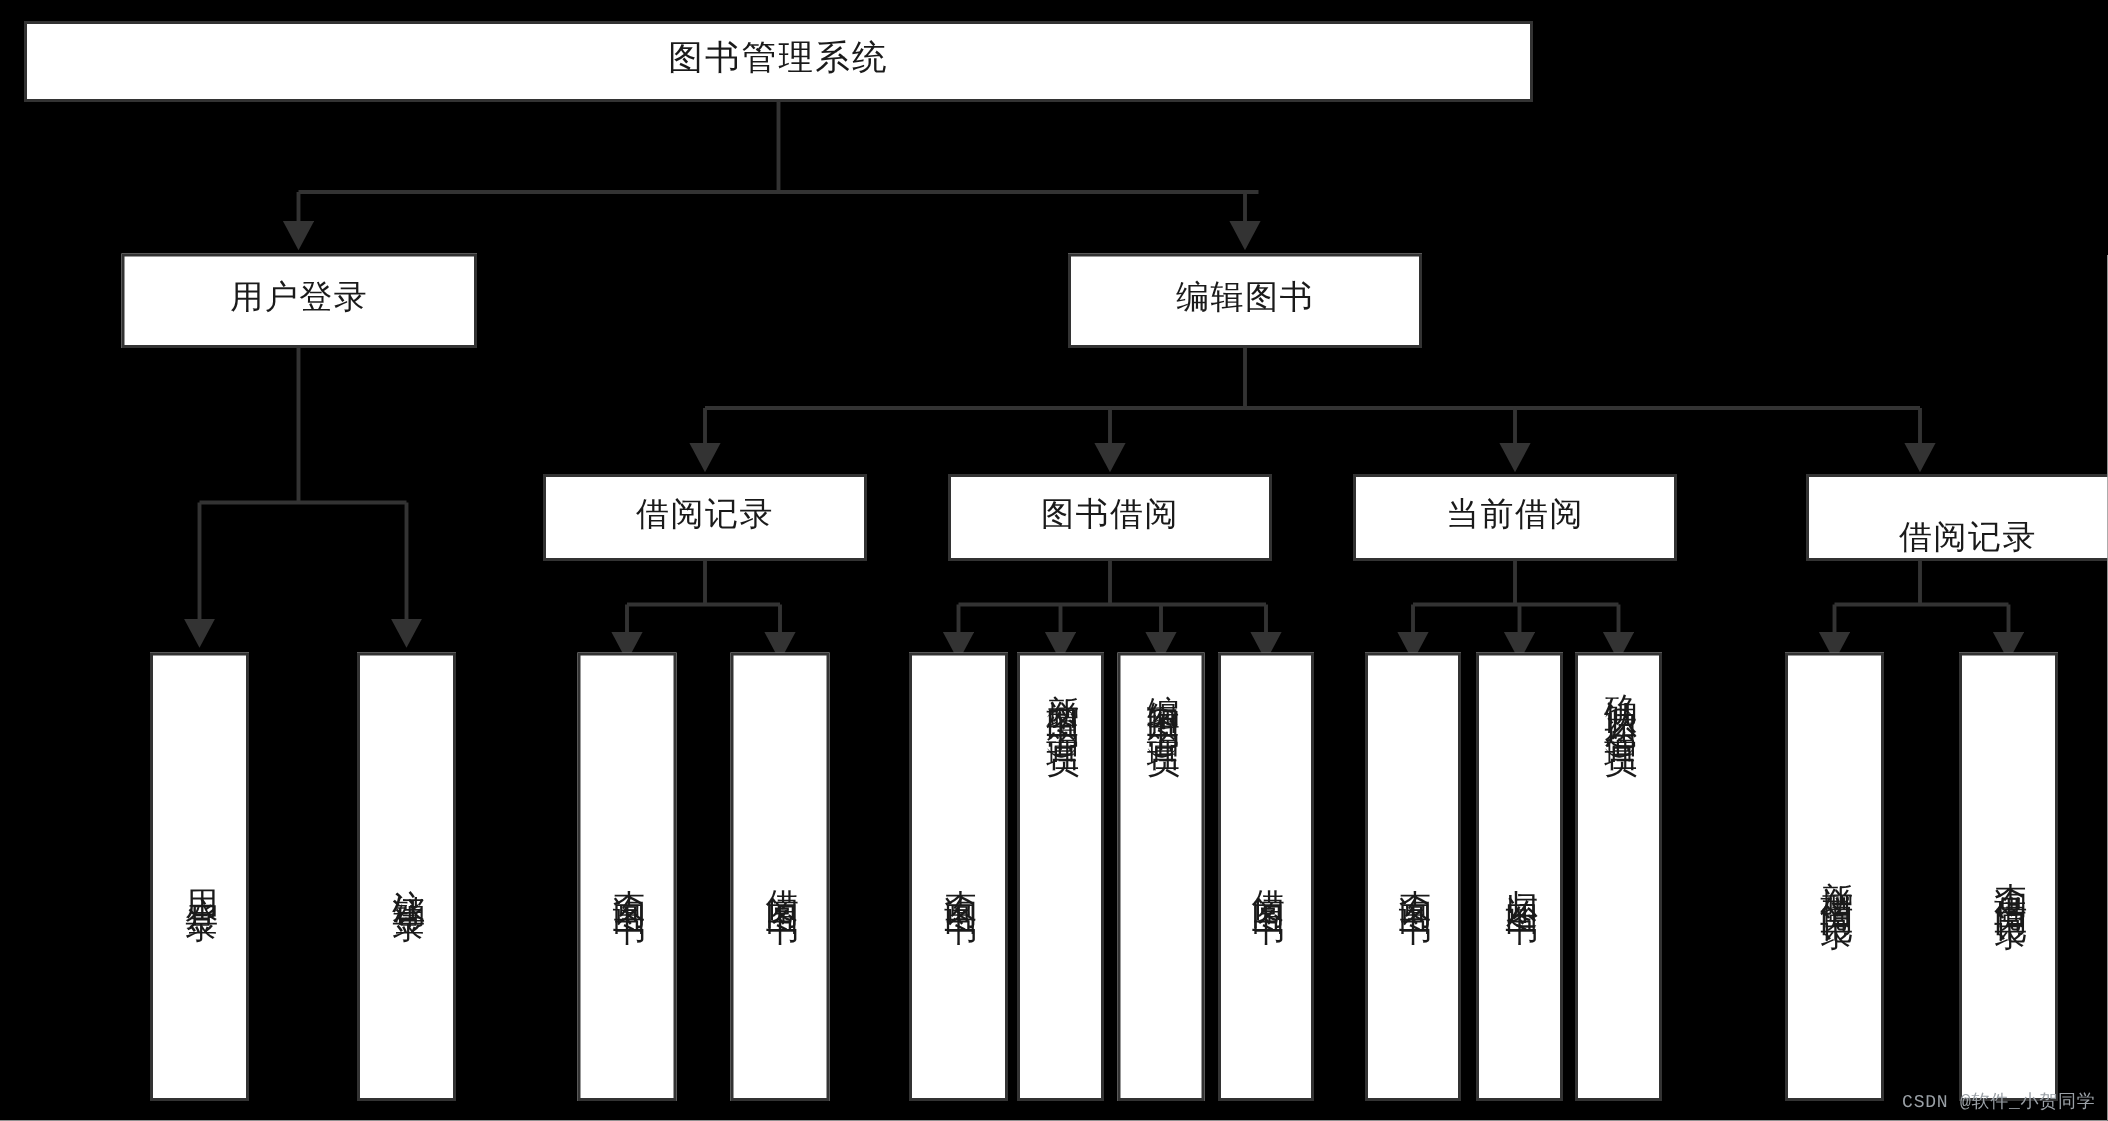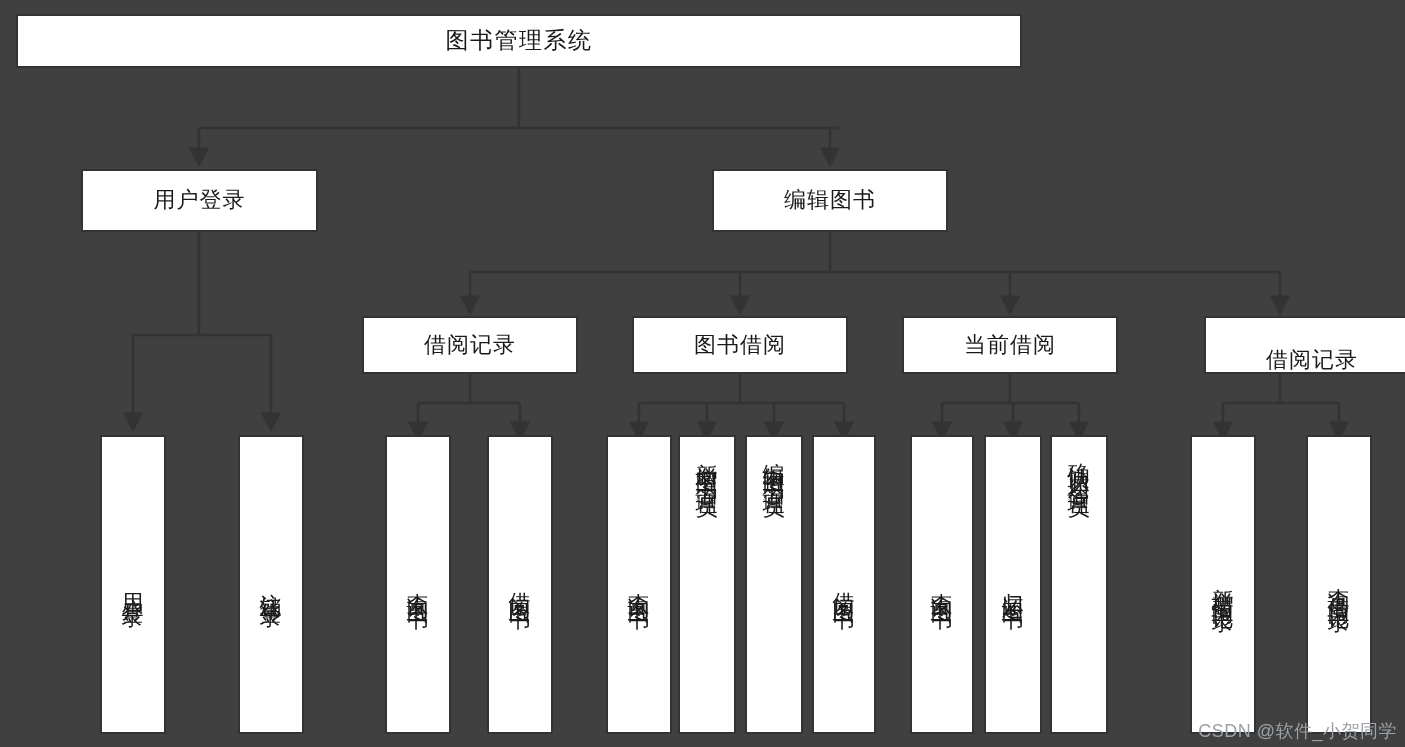--- a/index.html
+++ b/index.html
@@ -4,22 +4,22 @@
 <style>
   html, body {
     margin: 0;
     padding: 0;
     background: #ffffff;
   }
   #canvas {
     position: relative;
     width: 1405px;
     height: 747px;
-    background: #404040;
-    font-family: Liberation Sans, sans-serif;
+    background: #000000;
+    font-family: Liberation Mono, monospace;
     overflow: hidden;
   }
   svg.edges {
     position: absolute;
     left: 0;
     top: 0;
     width: 1405px;
     height: 747px;
     pointer-events: none;
   }
@@ -58,21 +58,21 @@
     display: block;
   }
   .node-v.align-mid {
     align-items: center;
     padding-top: 0;
   }
   .watermark {
     position: absolute;
     right: 8px;
     bottom: 4px;
-    font-size: 18px;
+    font-size: 12px;
     color: #9aa0a6;
     letter-spacing: 0.5px;
     white-space: nowrap;
   }
 </style>
 </head>
 <body>
 
 <div id="canvas">
 

